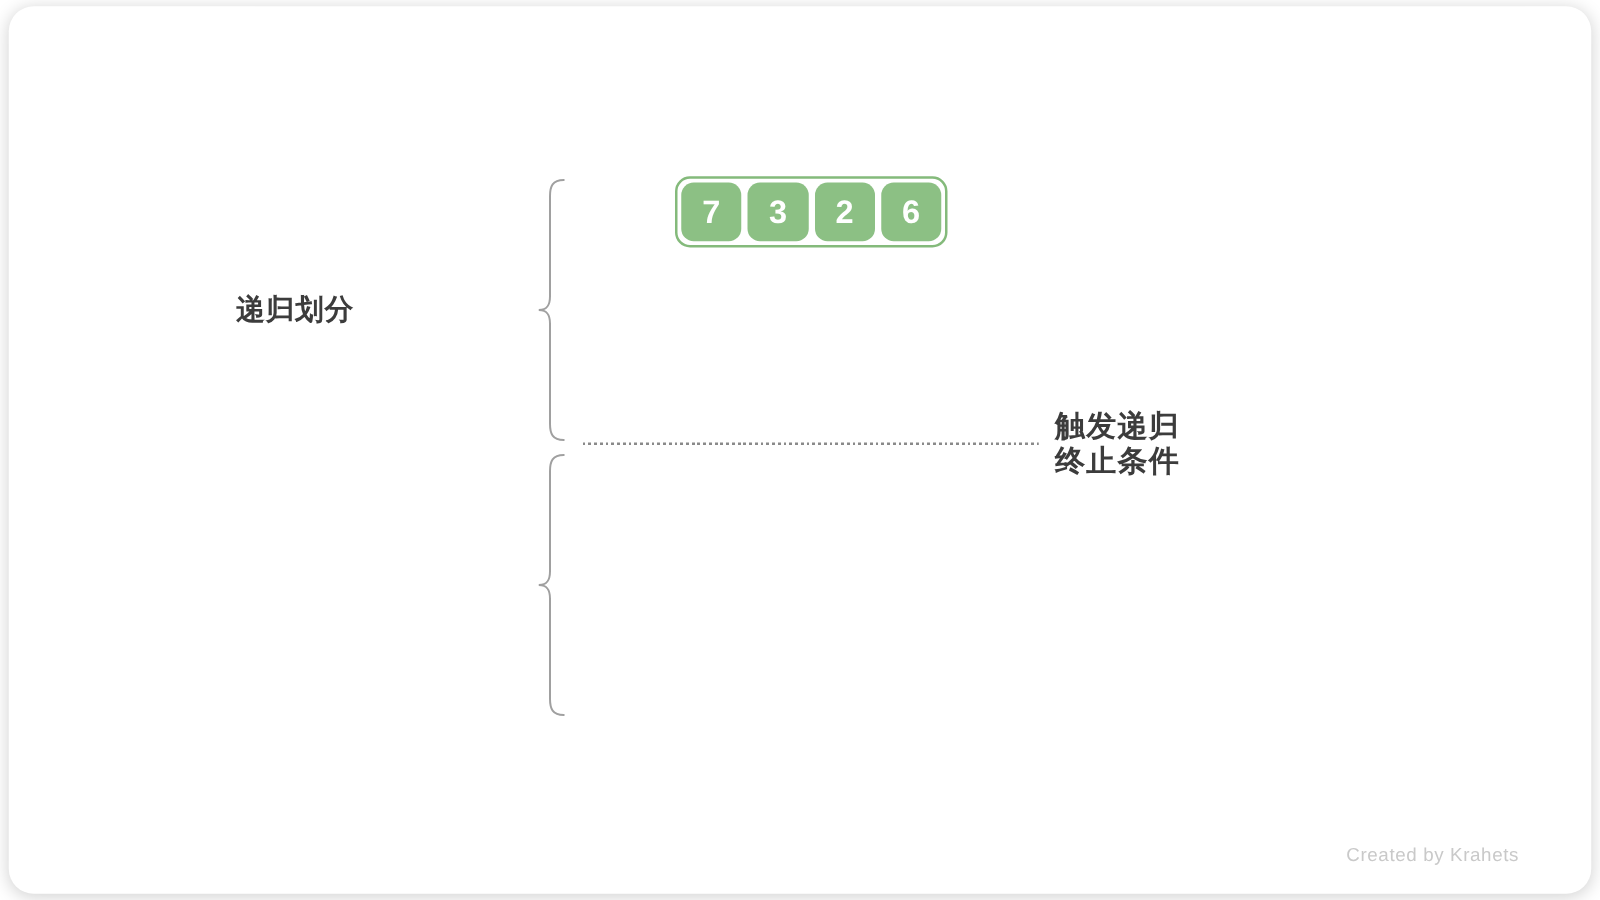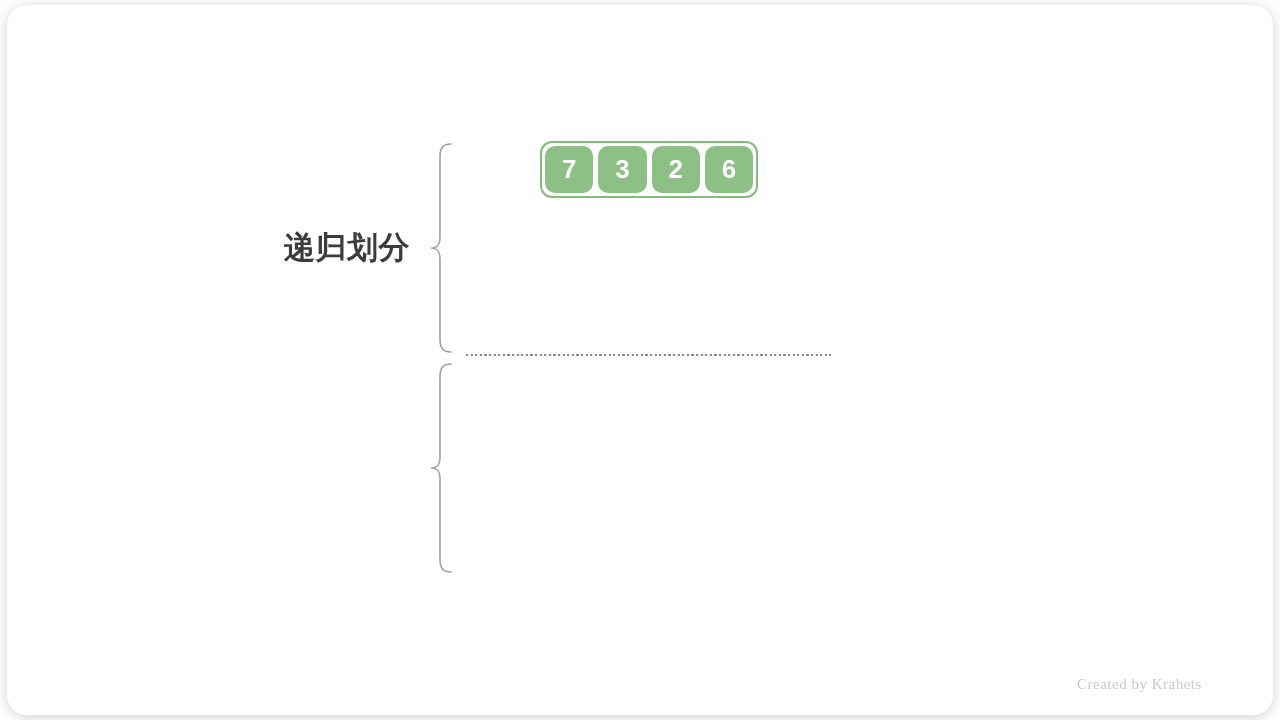--- a/index.html
+++ b/index.html
@@ -64,24 +64,24 @@
   .brace path {
     fill: none;
     stroke: var(--brace-gray, #a0a0a0);
     stroke-width: 1.6;
     stroke-linecap: round;
   }
   
   .side-label {
     position: absolute;
     width: 240px;
-    right: 870px;
-    text-align: right;
+    right: 851px;
+    text-align: left;
     transform: translateY(-50%);
-    font-size: 31px;
+    font-size: 23px;
     font-weight: bold;
     color: var(--text-dark, #3c3c3c);
     letter-spacing: 0.5px;
     white-space: nowrap;
   }
   .label-divide { top: 248px; }
   .label-merge  { top: 468px; }
   
   .dotted-line {
     position: absolute;
@@ -107,21 +107,21 @@
     color: var(--text-dark, #3c3c3c);
     line-height: 28px;
     letter-spacing: 1px;
     white-space: nowrap;
   }
   
   .watermark {
     position: absolute;
     left: 1077px;
     top: 676px;
-    font-family: Liberation Serif, serif;
+    font-family: Liberation Sans, sans-serif;
     font-size: 15px;
     color: var(--watermark-gray, #c9c9c9);
     letter-spacing: 0.5px;
     white-space: nowrap;
   }
 </style>
 </head>
 <body>
 
 <div class="canvas">
@@ -140,16 +140,20 @@
   </svg>
 
   <svg class="brace brace-bottom" viewBox="0 0 24 212" aria-hidden="true">
     <path d="M22,2 C13,2 11,7 11,15 L11,95 C11,102 9,106 2,106 C9,106 11,110 11,117 L11,197 C11,205 13,210 22,210"></path>
   </svg>
 
   <div class="side-label label-divide">递归划分</div>
 
   <div class="dotted-line"></div>
 
+  <div class="right-note">
+    <div>触发递归</div>
+    <div>终止条件</div>
+  </div>
 
   <div class="watermark">Created by Krahets</div>
 
 </div>
 
 </body></html>

